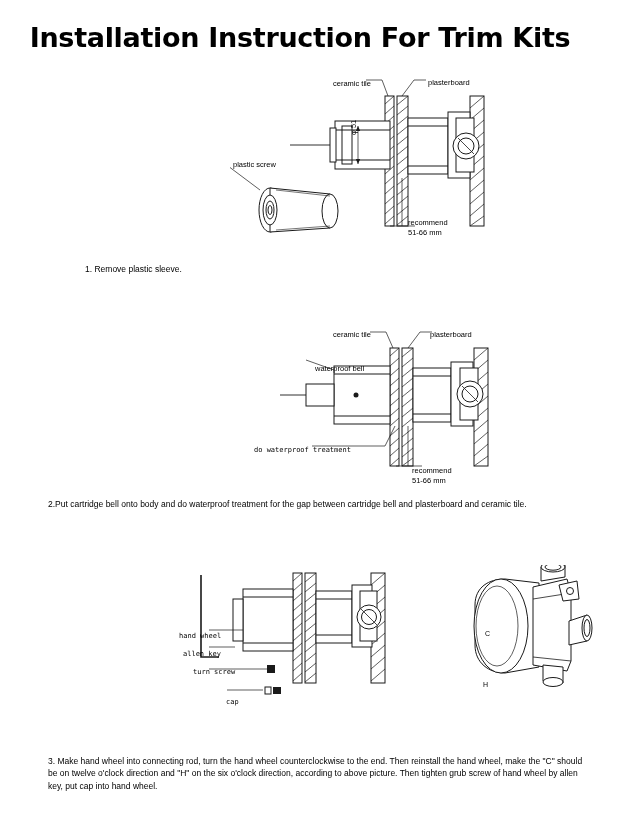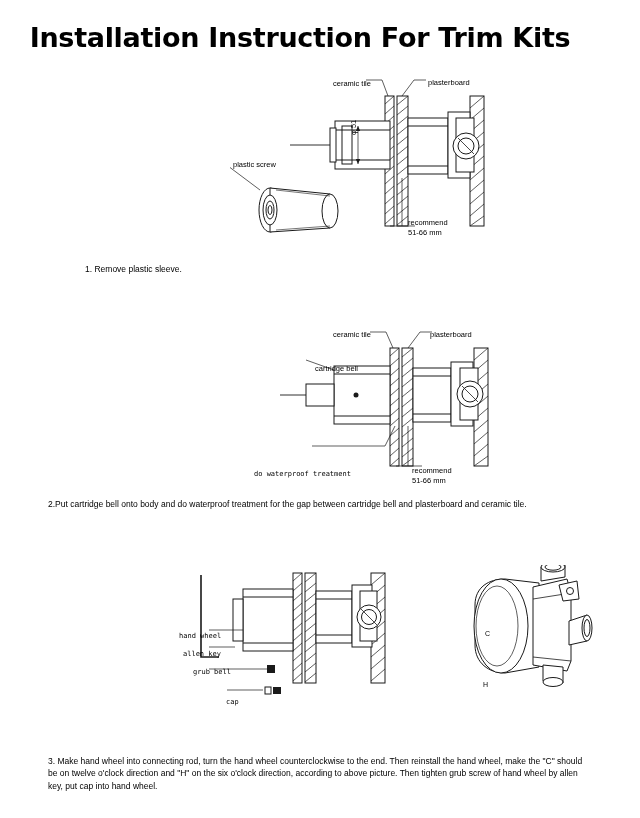--- a/index.html
+++ b/index.html
@@ -243,22 +243,22 @@
 
       <polyline points="62,116 135,116 145,96" stroke-width="0.7"></polyline>
 
       <line x1="158" y1="96" x2="158" y2="136" stroke-width="0.7"></line>
       <line x1="146" y1="136" x2="172" y2="136" stroke-width="0.7"></line>
     </svg>
   </div>
 
   <div class="lbl" style="left:333px; top:330px;">ceramic tile</div>
   <div class="lbl" style="left:430px; top:330px;">plasterboard</div>
-  <div class="lbl" style="left:315px; top:364px;">cartridge bell</div>
-  <div class="lbl mono" style="left:254px; top:446px;margin-top:24px;">do waterproof treatment</div>
+  <div class="lbl" style="left:315px; top:364px;">waterproof bell</div>
+  <div class="lbl mono" style="left:254px; top:446px;">do waterproof treatment</div>
   <div class="lbl" style="left:412px; top:466px;">recommend</div>
   <div class="lbl" style="left:412px; top:476px;">51-66 mm</div>
 
   <div class="step-text bold" style="left:48px; top:498px; width:530px;">2.Put cartridge bell onto body and do waterproof treatment for the gap between cartridge bell and plasterboard and ceramic tile.</div>
 
   <div class="dgm" style="left:185px; top:565px; width:220px; height:145px;">
     <svg width="220" height="145" viewBox="0 0 220 145" fill="none" stroke="#1a1a1a" stroke-width="1">
 
       <rect x="108" y="8" width="9" height="110" fill="#fff"></rect>
       <g stroke-width="0.7">
@@ -327,21 +327,21 @@
 
       <line x1="24" y1="65" x2="58" y2="65" stroke-width="0.7"></line>
       <line x1="24" y1="82" x2="50" y2="82" stroke-width="0.7"></line>
       <line x1="24" y1="104" x2="82" y2="104" stroke-width="0.7"></line>
       <line x1="42" y1="125" x2="78" y2="125" stroke-width="0.7"></line>
     </svg>
   </div>
 
   <div class="lbl mono" style="left:179px; top:632px;">hand wheel</div>
   <div class="lbl mono" style="left:183px; top:650px;">allen key</div>
-  <div class="lbl mono" style="left:193px; top:668px;">grub bell</div>
+  <div class="lbl mono" style="left:193px; top:668px;">turn screw</div>
   <div class="lbl mono" style="left:226px; top:698px;text-align:right;">cap</div>
 
   <div class="dgm" style="left:455px; top:565px; width:140px; height:140px;">
     <svg width="140" height="140" viewBox="0 0 140 140" fill="none" stroke="#1a1a1a" stroke-width="1">
 
       <path d="M20 40 C20 22 34 14 50 14 L84 18 L84 102 L50 108 C34 108 20 98 20 80 Z" fill="#fff"></path>
       <ellipse cx="46" cy="61" rx="27" ry="47" fill="#fff"></ellipse>
 
       <path d="M78 22 L112 14 L116 28 L116 96 L112 106 L78 100 Z" fill="#fff"></path>
       <line x1="78" y1="34" x2="116" y2="28" stroke-width="0.8"></line>

